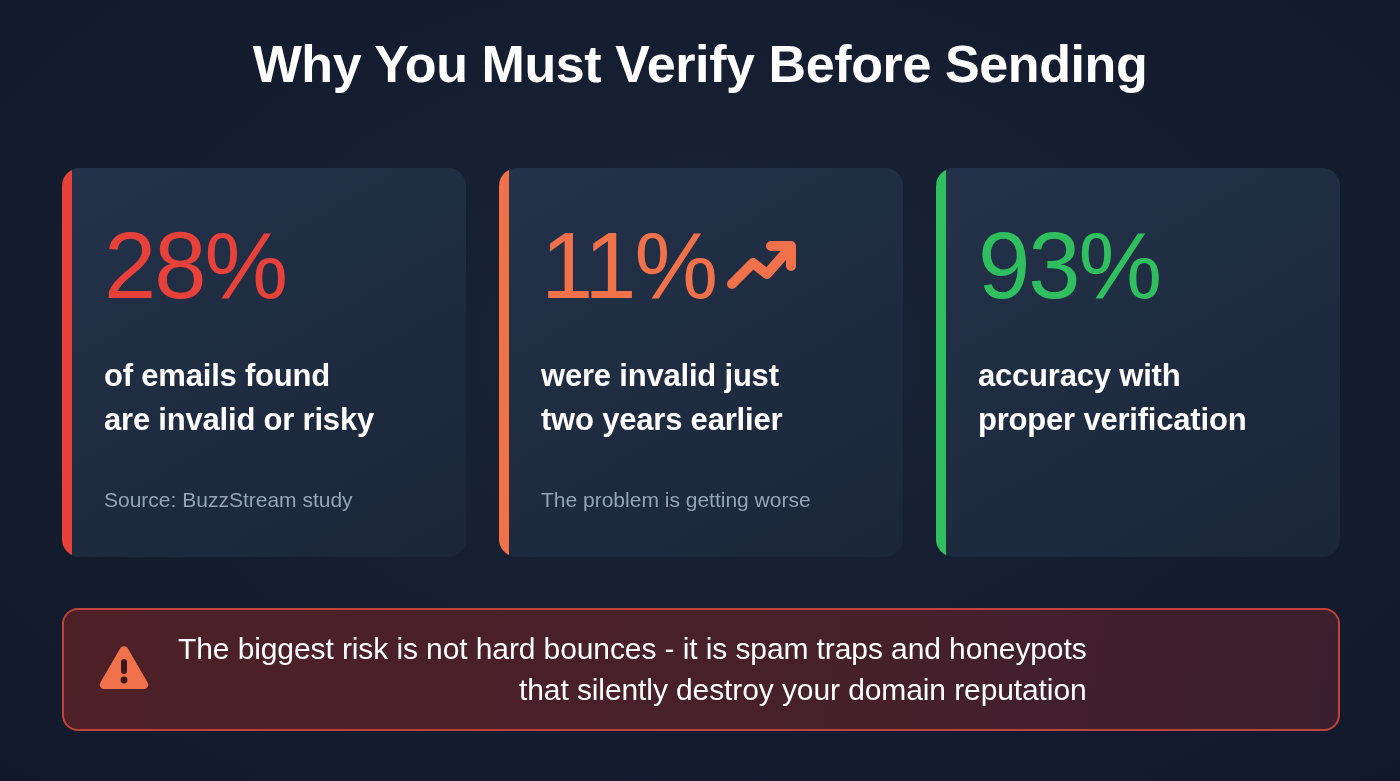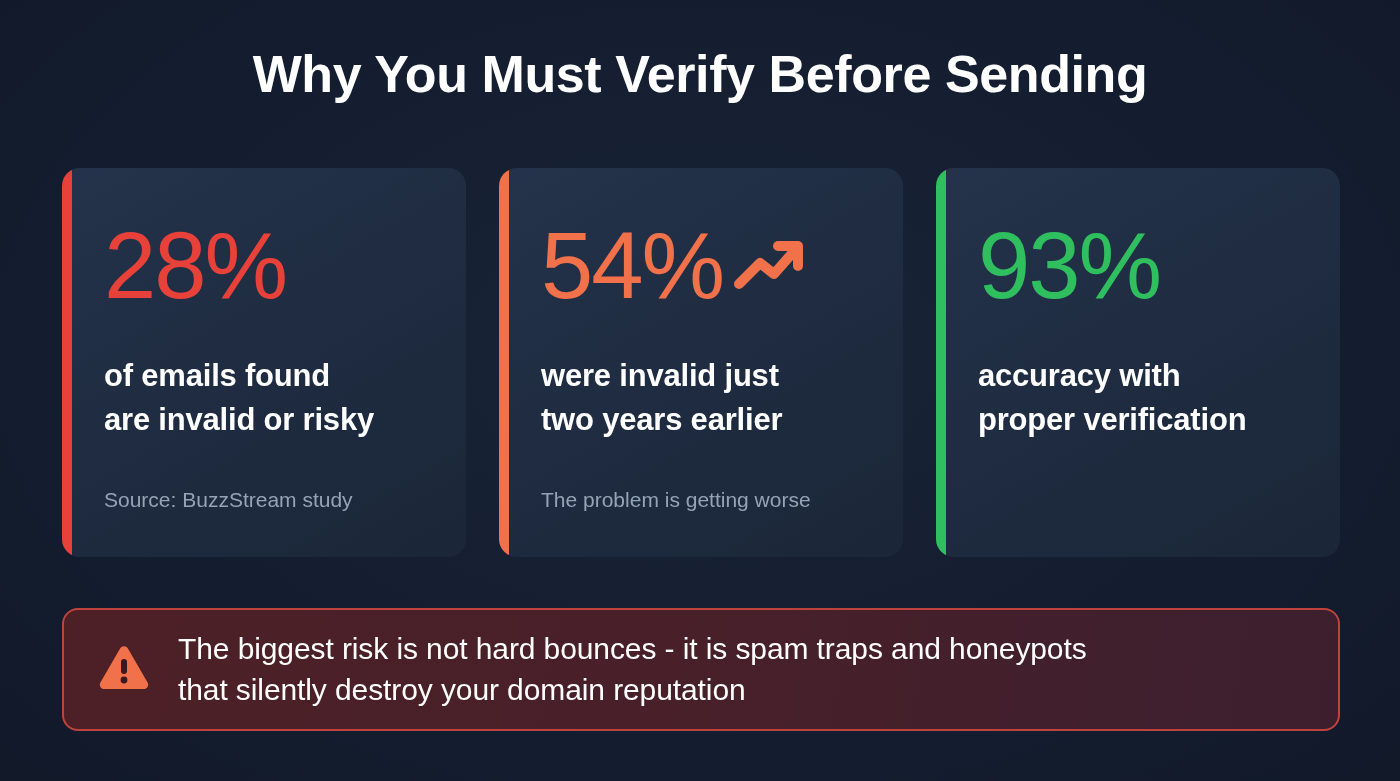--- a/index.html
+++ b/index.html
@@ -21,21 +21,21 @@
     height: 781px;
     background:
       radial-gradient(ellipse 1100px 700px at 50% 45%, #1a2438 0%, #141d2f 55%, #101827 100%);
     box-sizing: border-box;
   }
 
   
   .title {
     position: absolute;
     left: 0;
-    top: 46px;
+    top: 36px;
     width: 1400px;
     text-align: center;
     color: #ffffff;
     font-size: 52px;
     font-weight: bold;
     letter-spacing: -0.4px;
     line-height: 1.1;
   }
 
   
@@ -120,20 +120,21 @@
     width: 1278px;
     height: 123px;
     box-sizing: border-box;
     border: 2px solid #c0423c;
     border-radius: 16px;
     background: linear-gradient(100deg, #4d2026 0%, #48202a 50%, #3c1f2e 100%);
     display: flex;
     align-items: center;
     padding: 0 30px 0 34px;
     gap: 28px;
+    text-align: right;
   }
 
   .banner-text {
     color: #ffffff;
     font-size: 30px;
     line-height: 1.36;
     letter-spacing: -0.1px;
     white-space: pre-line;
   }
 </style>
@@ -152,21 +153,21 @@
         <div class="stat" style="color:#e8413a">28%</div>
       </div>
       <div class="card-label">of emails found
 are invalid or risky</div>
       <div class="card-note single">Source: BuzzStream study</div>
     </div>
 
     <div class="card">
       <div class="accent" style="background:#f0714a"></div>
       <div class="stat-row">
-        <div class="stat" style="color:#f0714a">54%</div>
+        <div class="stat" style="color:#f0714a">11%</div>
         <span class="trend-icon">
           <svg width="74" height="56" viewBox="0 0 74 56" fill="none" aria-hidden="true">
             <path d="M6 48 L27 27 L41 38 L63 13" stroke="#f0714a" stroke-width="10" stroke-linecap="round" stroke-linejoin="round"></path>
             <path d="M45 10 L65 10 L65 30" stroke="#f0714a" stroke-width="10" stroke-linecap="round" stroke-linejoin="round" fill="none"></path>
           </svg>
         </span>
       </div>
       <div class="card-label">were invalid just
 two years earlier</div>
       <div class="card-note single">The problem is getting worse</div>

